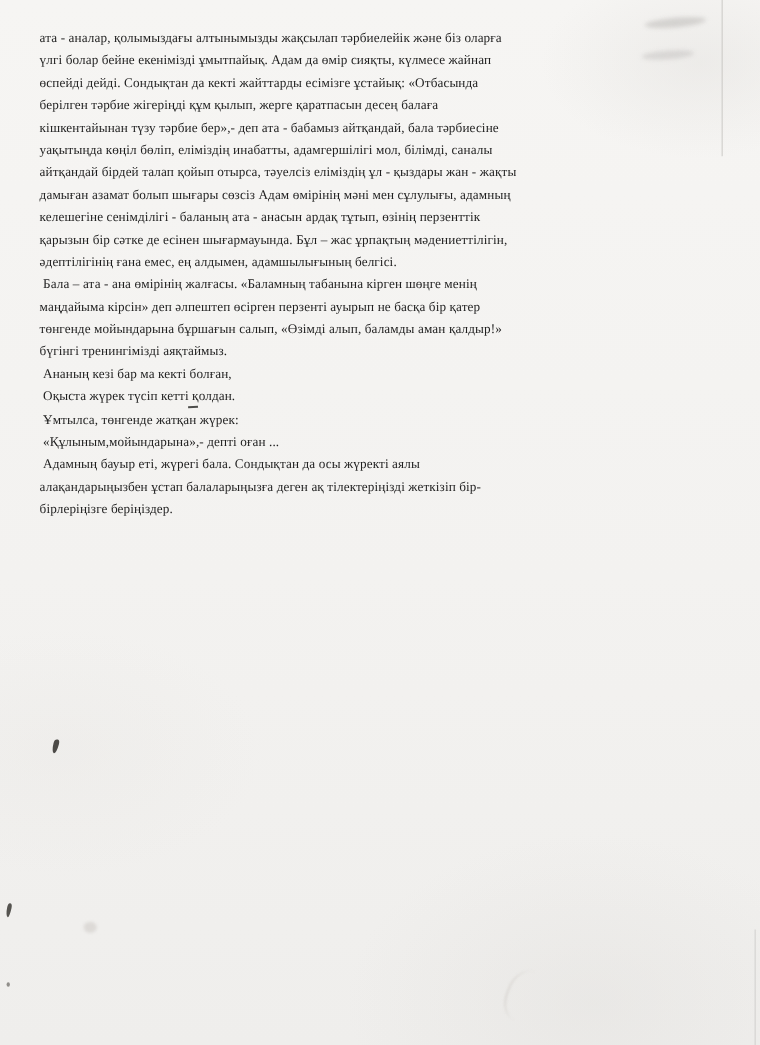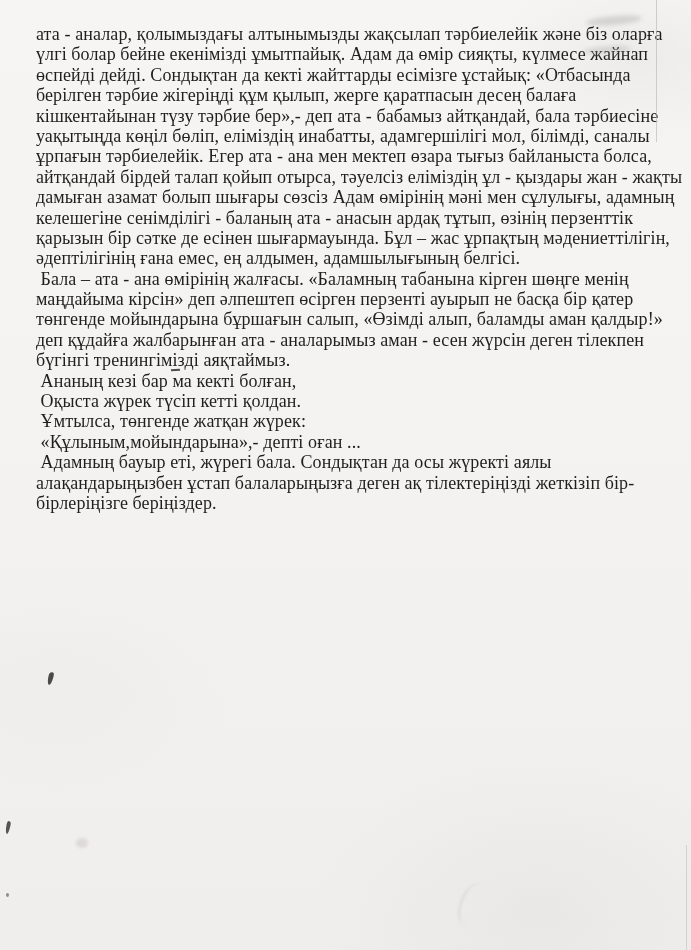--- a/index.html
+++ b/index.html
@@ -22,21 +22,21 @@
       radial-gradient(ellipse 260px 160px at 8% 72%, rgba(232,230,227,0.30), transparent 70%),
       radial-gradient(ellipse 200px 120px at 92% 6%, rgba(223,221,218,0.40), transparent 72%),
       linear-gradient(180deg, #f6f5f3 0%, #f3f2f0 55%, #efeeec 100%);
   }
   .text-block {
     position: absolute;
     left: 36px;
     top: 24px;
     width: 630px;
     color: #1f1f1f;
-    font-size: 18px;
+    font-size: 12px;
     line-height: 20.4px;
     letter-spacing: 0.1px;
   }
   .line {
     white-space: pre;
     height: 20.4px;
   }
   .artifact {
     position: absolute;
     pointer-events: none;
@@ -104,30 +104,28 @@
 
 <div class="page">
 
   <div class="text-block">
     <div class="line">ата - аналар, қолымыздағы алтынымызды жақсылап тәрбиелейік және біз оларға</div>
     <div class="line">үлгі болар бейне екенімізді ұмытпайық. Адам да өмір сияқты, күлмесе жайнап</div>
     <div class="line">өспейді дейді. Сондықтан да кекті жайттарды есімізге ұстайық: «Отбасында</div>
     <div class="line">берілген тәрбие жігеріңді құм қылып, жерге қаратпасын десең балаға</div>
     <div class="line">кішкентайынан түзу тәрбие бер»,- деп ата - бабамыз айтқандай, бала тәрбиесіне</div>
     <div class="line">уақытыңда көңіл бөліп, еліміздің инабатты, адамгершілігі мол, білімді, саналы</div>
-    <div class="line">ұрпағын тәрбиелейік. Егер ата - ана мен мектеп өзара тығыз байланыста болса,</div>
     <div class="line">айтқандай бірдей талап қойып отырса, тәуелсіз еліміздің ұл - қыздары жан - жақты</div>
     <div class="line">дамыған азамат болып шығары сөзсіз Адам өмірінің мәні мен сұлулығы, адамның</div>
     <div class="line">келешегіне сенімділігі - баланың ата - анасын ардақ тұтып, өзінің перзенттік</div>
     <div class="line">қарызын бір сәтке де есінен шығармауында. Бұл – жас ұрпақтың мәдениеттілігін,</div>
     <div class="line">әдептілігінің ғана емес, ең алдымен, адамшылығының белгісі.</div>
     <div class="line"> Бала – ата - ана өмірінің жалғасы. «Баламның табанына кірген шөңге менің</div>
     <div class="line">маңдайыма кірсін» деп әлпештеп өсірген перзенті ауырып не басқа бір қатер</div>
     <div class="line">төнгенде мойындарына бұршағын салып, «Өзімді алып, баламды аман қалдыр!»</div>
-    <div class="line">деп құдайға жалбарынған ата - аналарымыз аман - есен жүрсін деген тілекпен</div>
     <div class="line">бүгінгі тренингімізді аяқтаймыз.</div>
     <div class="line"> Ананың кезі бар ма кекті болған,</div>
     <div class="line"> Оқыста жүрек түсіп кетті қолдан.</div>
     <div class="line"> Ұмтылса, төнгенде жатқан жүрек:</div>
     <div class="line"> «Құлыным,мойындарына»,- депті оған ...</div>
     <div class="line"> Адамның бауыр еті, жүрегі бала. Сондықтан да осы жүректі аялы</div>
     <div class="line">алақандарыңызбен ұстап балаларыңызға деген ақ тілектеріңізді жеткізіп бір-</div>
     <div class="line">бірлеріңізге беріңіздер.</div>
   </div>
 

